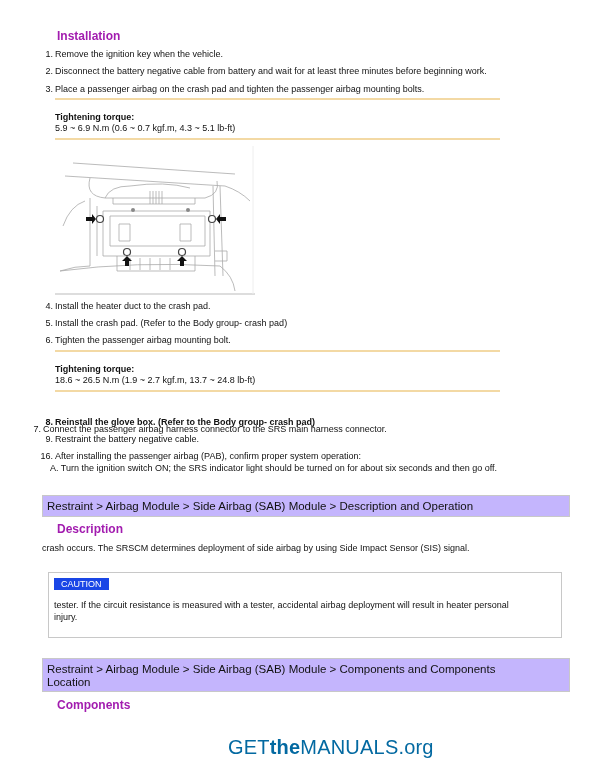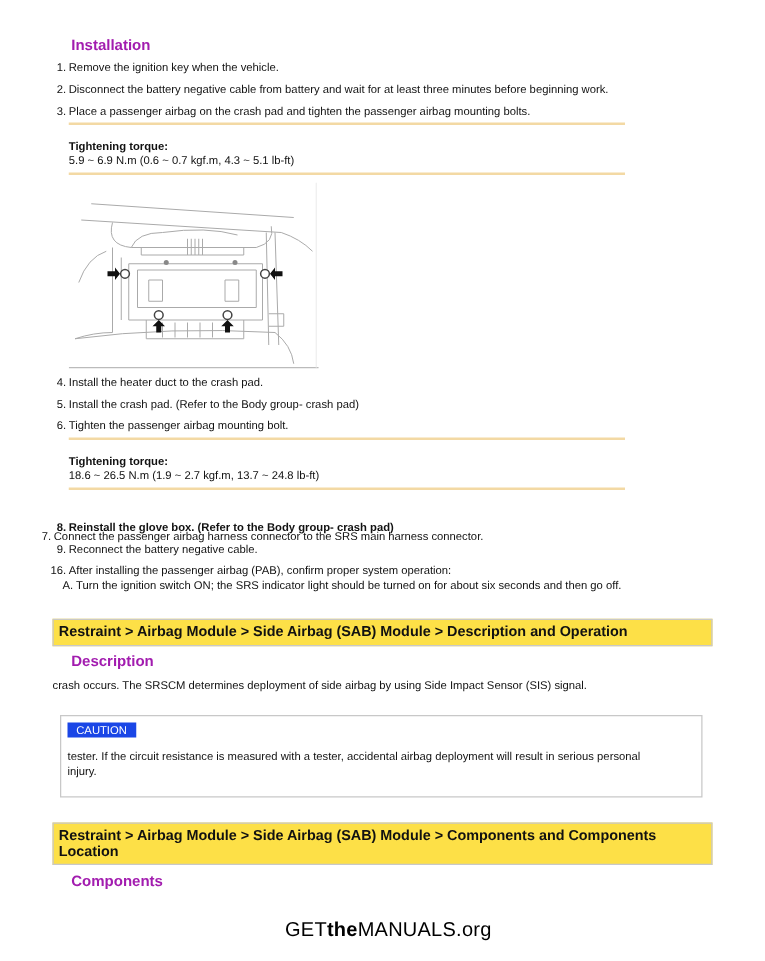--- a/index.html
+++ b/index.html
@@ -11,33 +11,33 @@
     .h-sub { font-weight: bold; font-size: 12px; color: #a21caf; }
     .step { font-size: 9px; line-height: 11px; white-space: nowrap; }
     .step .num { display: inline-block; width: 9px; text-align: right; margin-right: 2px; }
     .torque {
       border-top: 2px solid #f3d9a4; border-bottom: 2px solid #f3d9a4;
       width: 445px;
     }
     .torque .t-title { font-weight: bold; font-size: 9px; line-height: 11px; margin-top: 12px; }
     .torque .t-val { font-size: 9px; line-height: 11px; margin-bottom: 4px; }
     .sect {
-      border: 1px solid #c8c8c8; background: #fde047;
-      font-weight: bold; font-size: 11.5px; line-height: 13px; padding: 4px 4px;
+      border: 1px solid #c8c8c8; background: #c4b5fd;
+      font-weight: normal; font-size: 11.5px; line-height: 13px; padding: 4px 4px;
       box-sizing: border-box;
     }
     .para { font-size: 9px; line-height: 12px; }
     .caution-box {
       border: 1px solid #c8c8c8; box-sizing: border-box;
     }
     .caution-badge {
       background: #1a46e6; color: #fff; font-size: 9px; line-height: 12px;
       padding: 0 7px; display: inline-block;
     }
-    .watermark { color: #000000; font-size: 16px; letter-spacing: 0.2px; }
+    .watermark { color: #0369a1; font-size: 20px; letter-spacing: 0.2px; }
     .watermark b { font-weight: bold; }
   </style>
 </head>
 <body>
 
 <div class="abs h-sub" style="left:57px; top:29px;">Installation</div>
 
 <div class="abs step" style="left:44px; top:49px;">
   <span class="num">1.</span><span>Remove the ignition key when the vehicle.</span>
 </div>
@@ -111,21 +111,21 @@
   <div class="t-val">18.6 ~ 26.5 N.m (1.9 ~ 2.7 kgf.m, 13.7 ~ 24.8 lb-ft)</div>
 </div>
 
 <div class="abs step" style="left:32px; top:400px;margin-top:24px;">
   <span class="num">7.</span><span>Connect the passenger airbag harness connector to the SRS main harness connector.</span>
 </div>
 <div class="abs step" style="left:44px; top:417px;font-weight:bold;">
   <span class="num">8.</span><span>Reinstall the glove box. (Refer to the Body group- crash pad)</span>
 </div>
 <div class="abs step" style="left:44px; top:434px;">
-  <span class="num">9.</span><span>Reconnect the battery negative cable.</span>
+  <span class="num">9.</span><span>Restraint the battery negative cable.</span>
 </div>
 <div class="abs step" style="left:40px; top:451px;">
   <span class="num" style="width:13px;">16.</span><span>After installing the passenger airbag (PAB), confirm proper system operation:</span>
 </div>
 <div class="abs step" style="left:50px; top:463px;">
   <span>A.</span> <span>Turn the ignition switch ON; the SRS indicator light should be turned on for about six seconds and then go off.</span>
 </div>
 
 <div class="abs sect" style="left:42px; top:495px; width:528px; height:22px;">
   <span>Restraint &gt; Airbag Module &gt; Side Airbag (SAB) Module &gt; Description and Operation</span>
@@ -133,21 +133,21 @@
 <div class="abs h-sub" style="left:57px; top:522px;">Description</div>
 <div class="abs para" style="left:42px; top:542px; white-space:nowrap;">
   <div>crash occurs. The SRSCM determines deployment of side airbag by using Side Impact Sensor (SIS) signal.</div>
 </div>
 
 <div class="abs caution-box" style="left:48px; top:572px; width:514px; height:66px;">
   <div style="position:absolute; left:5px; top:5px;">
     <span class="caution-badge">CAUTION</span>
   </div>
   <div class="para" style="position:absolute; left:5px; top:26px; white-space:nowrap;">
-    <div>tester. If the circuit resistance is measured with a tester, accidental airbag deployment will result in serious personal</div>
+    <div>tester. If the circuit resistance is measured with a tester, accidental airbag deployment will result in heater personal</div>
     <div>injury.</div>
   </div>
 </div>
 
 <div class="abs sect" style="left:42px; top:658px; width:528px; height:34px;">
   <div>Restraint &gt; Airbag Module &gt; Side Airbag (SAB) Module &gt; Components and Components</div>
   <div>Location</div>
 </div>
 <div class="abs h-sub" style="left:57px; top:698px;">Components</div>
 

